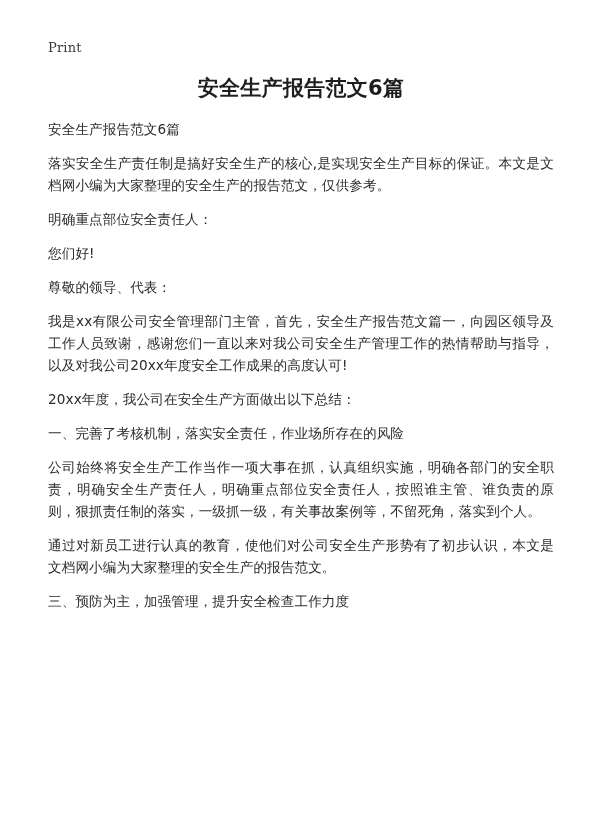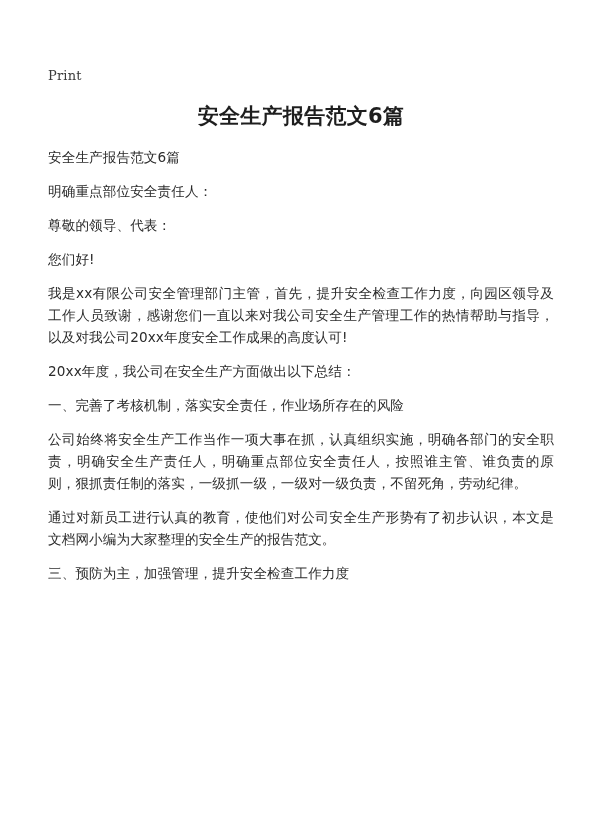--- a/index.html
+++ b/index.html
@@ -19,21 +19,21 @@
     width: 600px;
     height: 828px;
     box-sizing: border-box;
     padding: 0 46px 0 48px;
   }
   .print-label {
     font-family: "DejaVu Serif", "Liberation Serif", serif;
     font-size: 13px;
     line-height: 16px;
     color: #3a3a3a;
-    padding-top: 68px;
+    padding-top: 40px;
     letter-spacing: 0.2px;
   }
   .doc-title {
     text-align: center;
     font-size: 21px;
     font-weight: bold;
     line-height: 26px;
     color: #1e1e1e;
     margin: 19px 0 0 0;
     letter-spacing: 0.3px;
@@ -59,25 +59,26 @@
 <body>
 
 <div class="page">
 
   <div class="print-label">Print</div>
 
   <h1 class="doc-title">安全生产报告范文6篇</h1>
 
   <div class="body-block">
     <p class="para">安全生产报告范文6篇</p>
+    <p class="para">落实安全生产责任制是搞好安全生产的核心,是实现安全生产目标的保证。本文是文档网小编为大家整理的安全生产的报告范文，仅供参考。</p>
     <p class="para">明确重点部位安全责任人：</p>
+    <p class="para">您们好!</p>
     <p class="para">尊敬的领导、代表：</p>
-    <p class="para">您们好!</p>
-    <p class="para">我是xx有限公司安全管理部门主管，首先，提升安全检查工作力度，向园区领导及工作人员致谢，感谢您们一直以来对我公司安全生产管理工作的热情帮助与指导，以及对我公司20xx年度安全工作成果的高度认可!</p>
+    <p class="para">我是xx有限公司安全管理部门主管，首先，安全生产报告范文篇一，向园区领导及工作人员致谢，感谢您们一直以来对我公司安全生产管理工作的热情帮助与指导，以及对我公司20xx年度安全工作成果的高度认可!</p>
     <p class="para">20xx年度，我公司在安全生产方面做出以下总结：</p>
     <p class="para">一、完善了考核机制，落实安全责任，作业场所存在的风险</p>
-    <p class="para">公司始终将安全生产工作当作一项大事在抓，认真组织实施，明确各部门的安全职责，明确安全生产责任人，明确重点部位安全责任人，按照谁主管、谁负责的原则，狠抓责任制的落实，一级抓一级，一级对一级负责，不留死角，劳动纪律。</p>
+    <p class="para">公司始终将安全生产工作当作一项大事在抓，认真组织实施，明确各部门的安全职责，明确安全生产责任人，明确重点部位安全责任人，按照谁主管、谁负责的原则，狠抓责任制的落实，一级抓一级，有关事故案例等，不留死角，落实到个人。</p>
     <p class="para">通过对新员工进行认真的教育，使他们对公司安全生产形势有了初步认识，本文是文档网小编为大家整理的安全生产的报告范文。</p>
     <p class="para">三、预防为主，加强管理，提升安全检查工作力度</p>
 
   </div>
 
 </div>
 
 </body></html>

